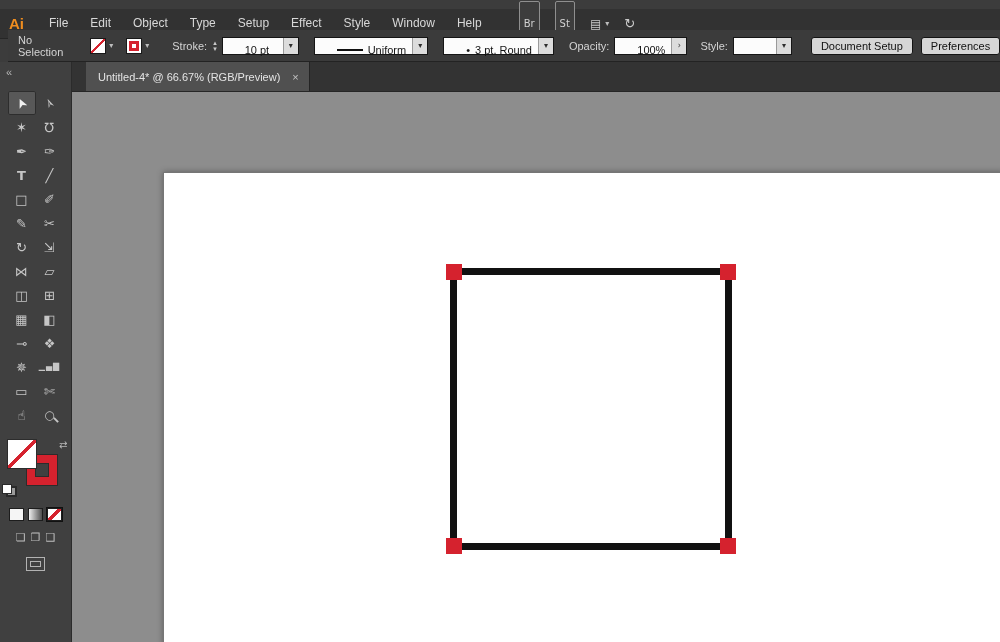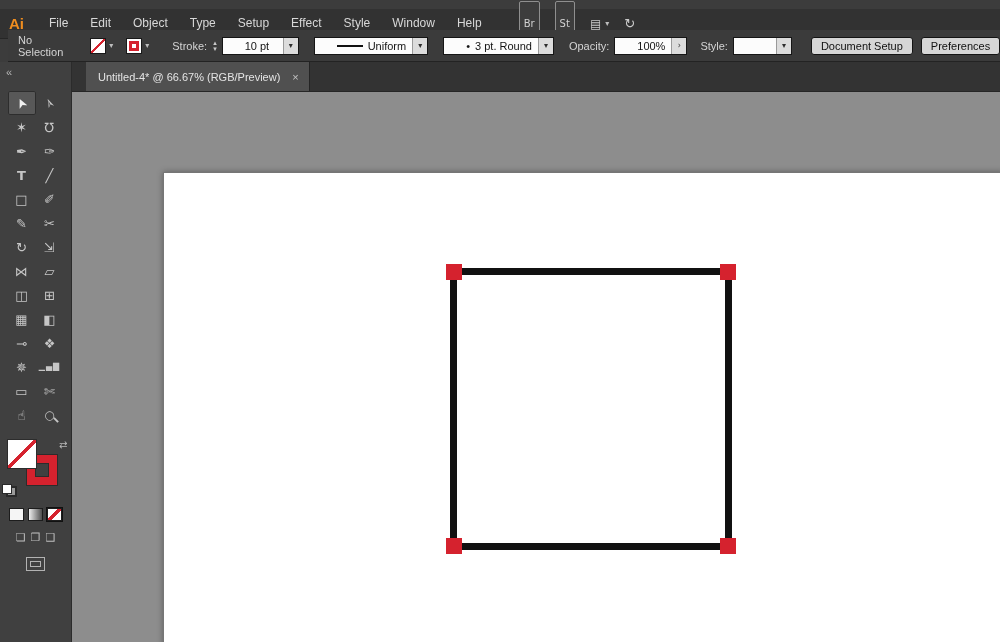--- a/index.html
+++ b/index.html
@@ -28,21 +28,21 @@
     font-size:11px;color:#d4d4d4;}
   .status{margin-left:10px;}
   .swatch-group{display:flex;align-items:center;margin-left:27px;gap:3px;}
   .swatch-group.stroke-g{margin-left:13px;}
   .cb-swatch{width:16px;height:16px;background:#fff;border:1px solid #191919;box-sizing:border-box;position:relative;}
   .slash{background:linear-gradient(135deg,#fff 43%,#d5222e 43%,#d5222e 57%,#fff 57%);}
   .cb-stroke-inner{position:absolute;left:2px;top:2px;width:4px;height:4px;border:3px solid #d5222e;}
   .cb-label{margin-left:23px;}
   .stepper{display:flex;flex-direction:column;margin-left:6px;color:#c9c9c9;font-size:7px;line-height:6px;}
   .field{display:flex;align-items:stretch;height:18px;border:1px solid #161616;margin-left:5px;background:#fcfcfc;box-sizing:border-box;}
-  .field .val{display:flex;align-items:center;gap:5px;padding:4px 6px;font-size:11px;color:#141414;white-space:nowrap;margin-left:16px;}
+  .field .val{display:flex;align-items:center;gap:5px;padding:12px 6px;font-size:11px;color:#141414;white-space:nowrap;margin-left:16px;}
   .field .dd{width:14px;display:flex;align-items:center;justify-content:center;background:#dcdcdc;
     border-left:1px solid #9a9a9a;color:#2e2e2e;font-size:8px;}
   .w-weight .val{min-width:32px;}
   .profile-line{width:26px;height:2px;background:#111;}
   .w-style .val{min-width:14px;}
   .cb-btn{margin-left:19px;background:#d6d6d6;border:1px solid #141414;border-radius:3px;
     padding:2px 9px;font-size:11px;color:#111;white-space:nowrap;}
   .cb-btn + .cb-btn{margin-left:8px;}
   .cb-options{margin-left:auto;margin-right:13px;display:flex;align-items:center;gap:4px;color:#c9c9c9;font-size:13px;}
 

